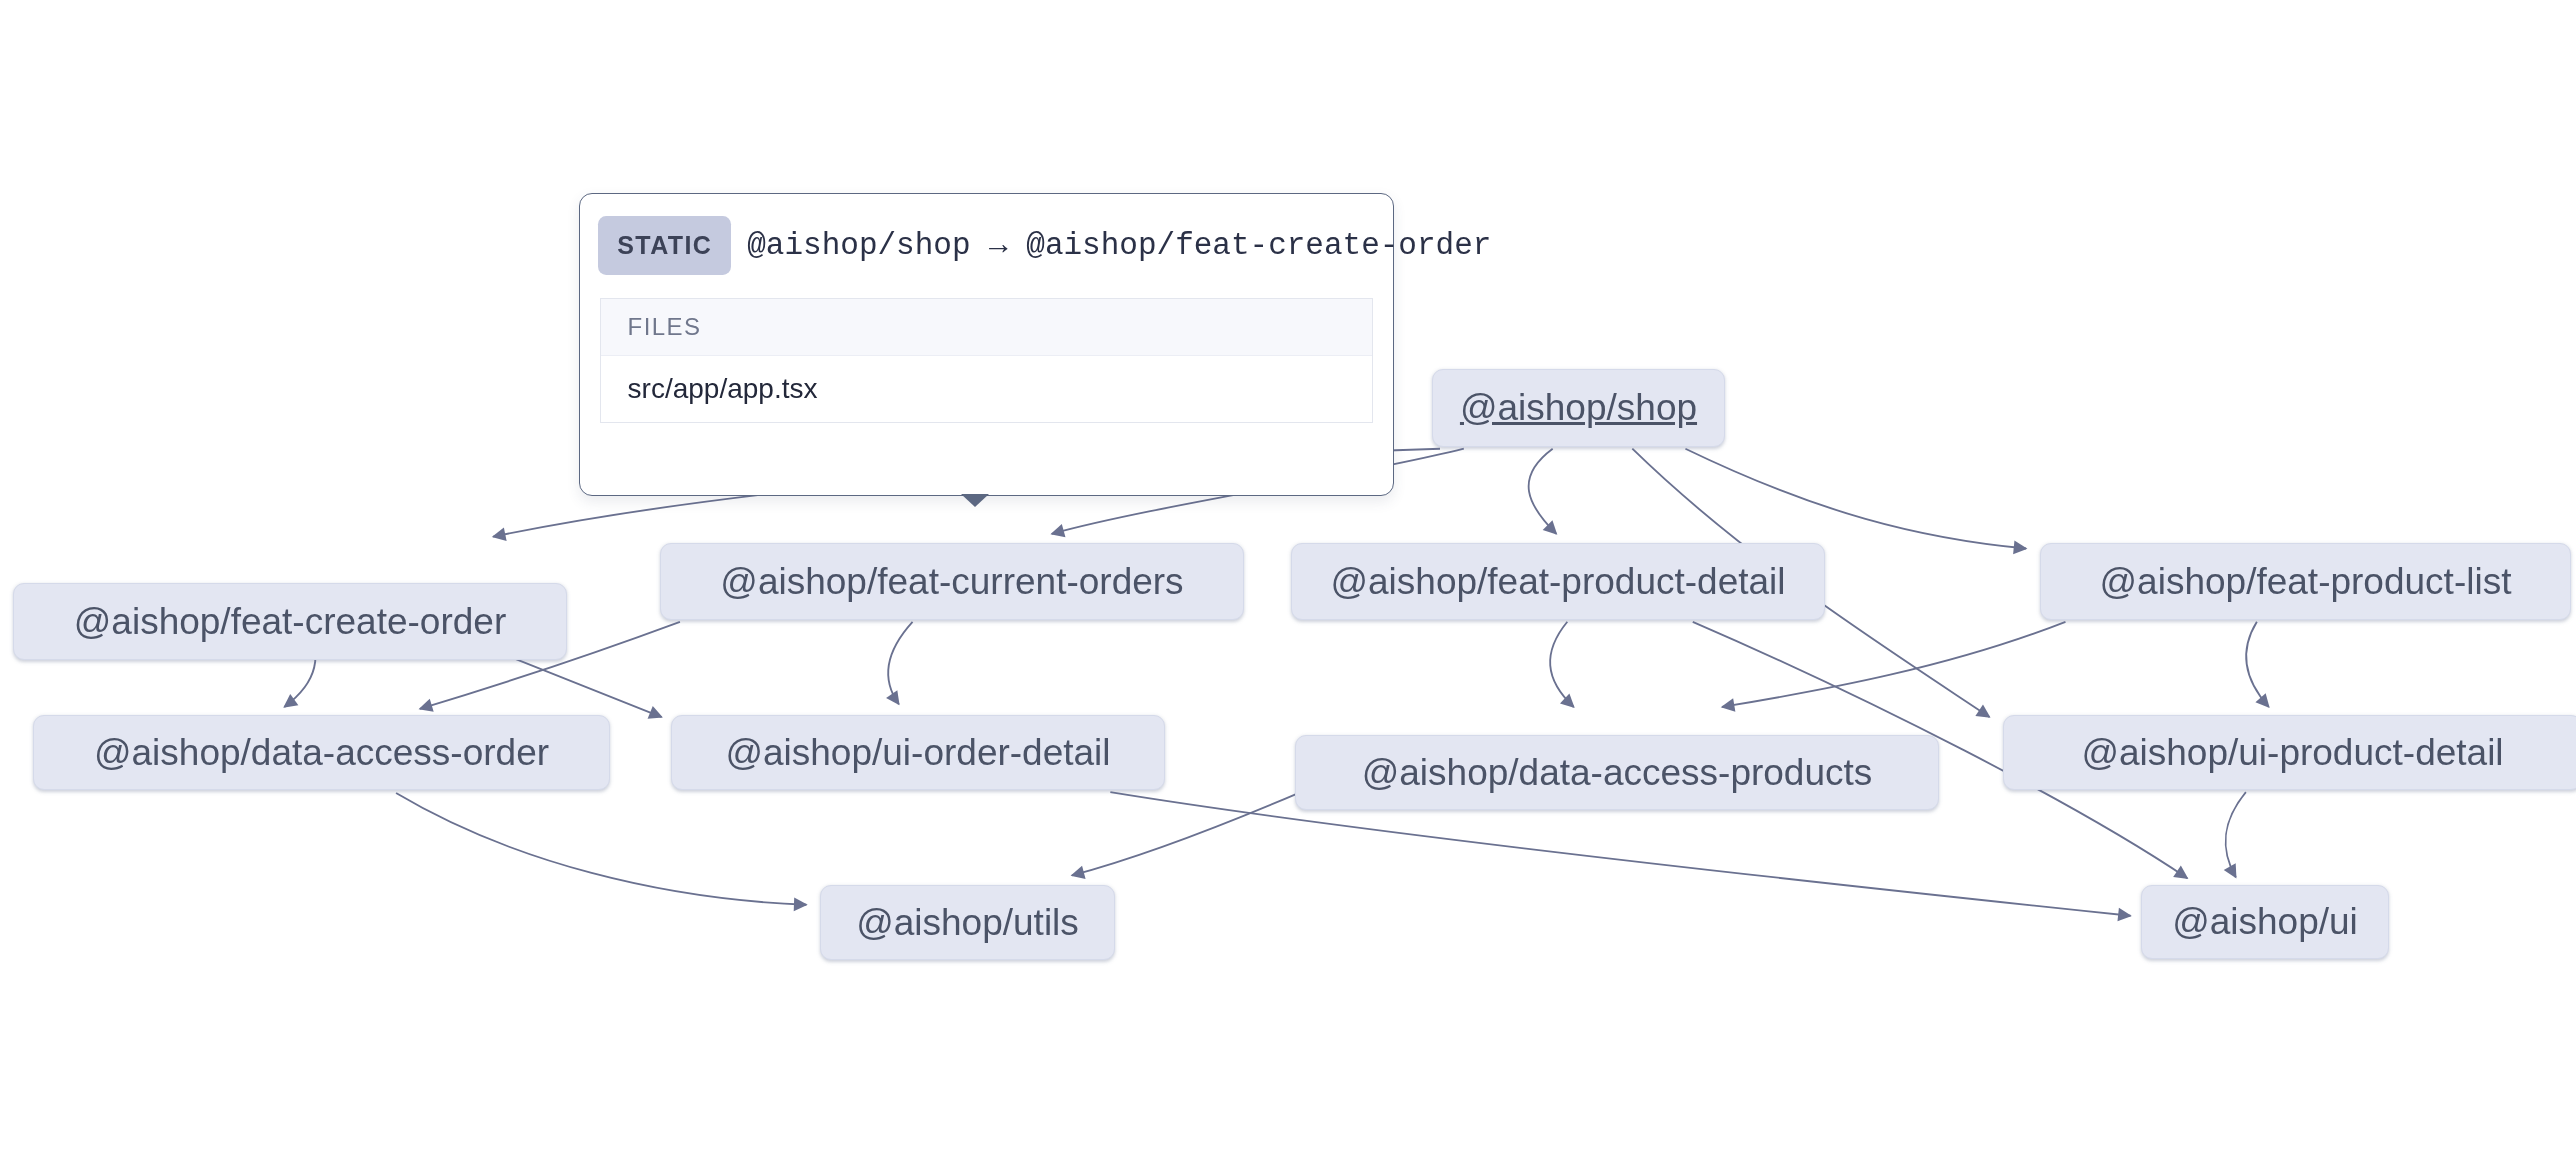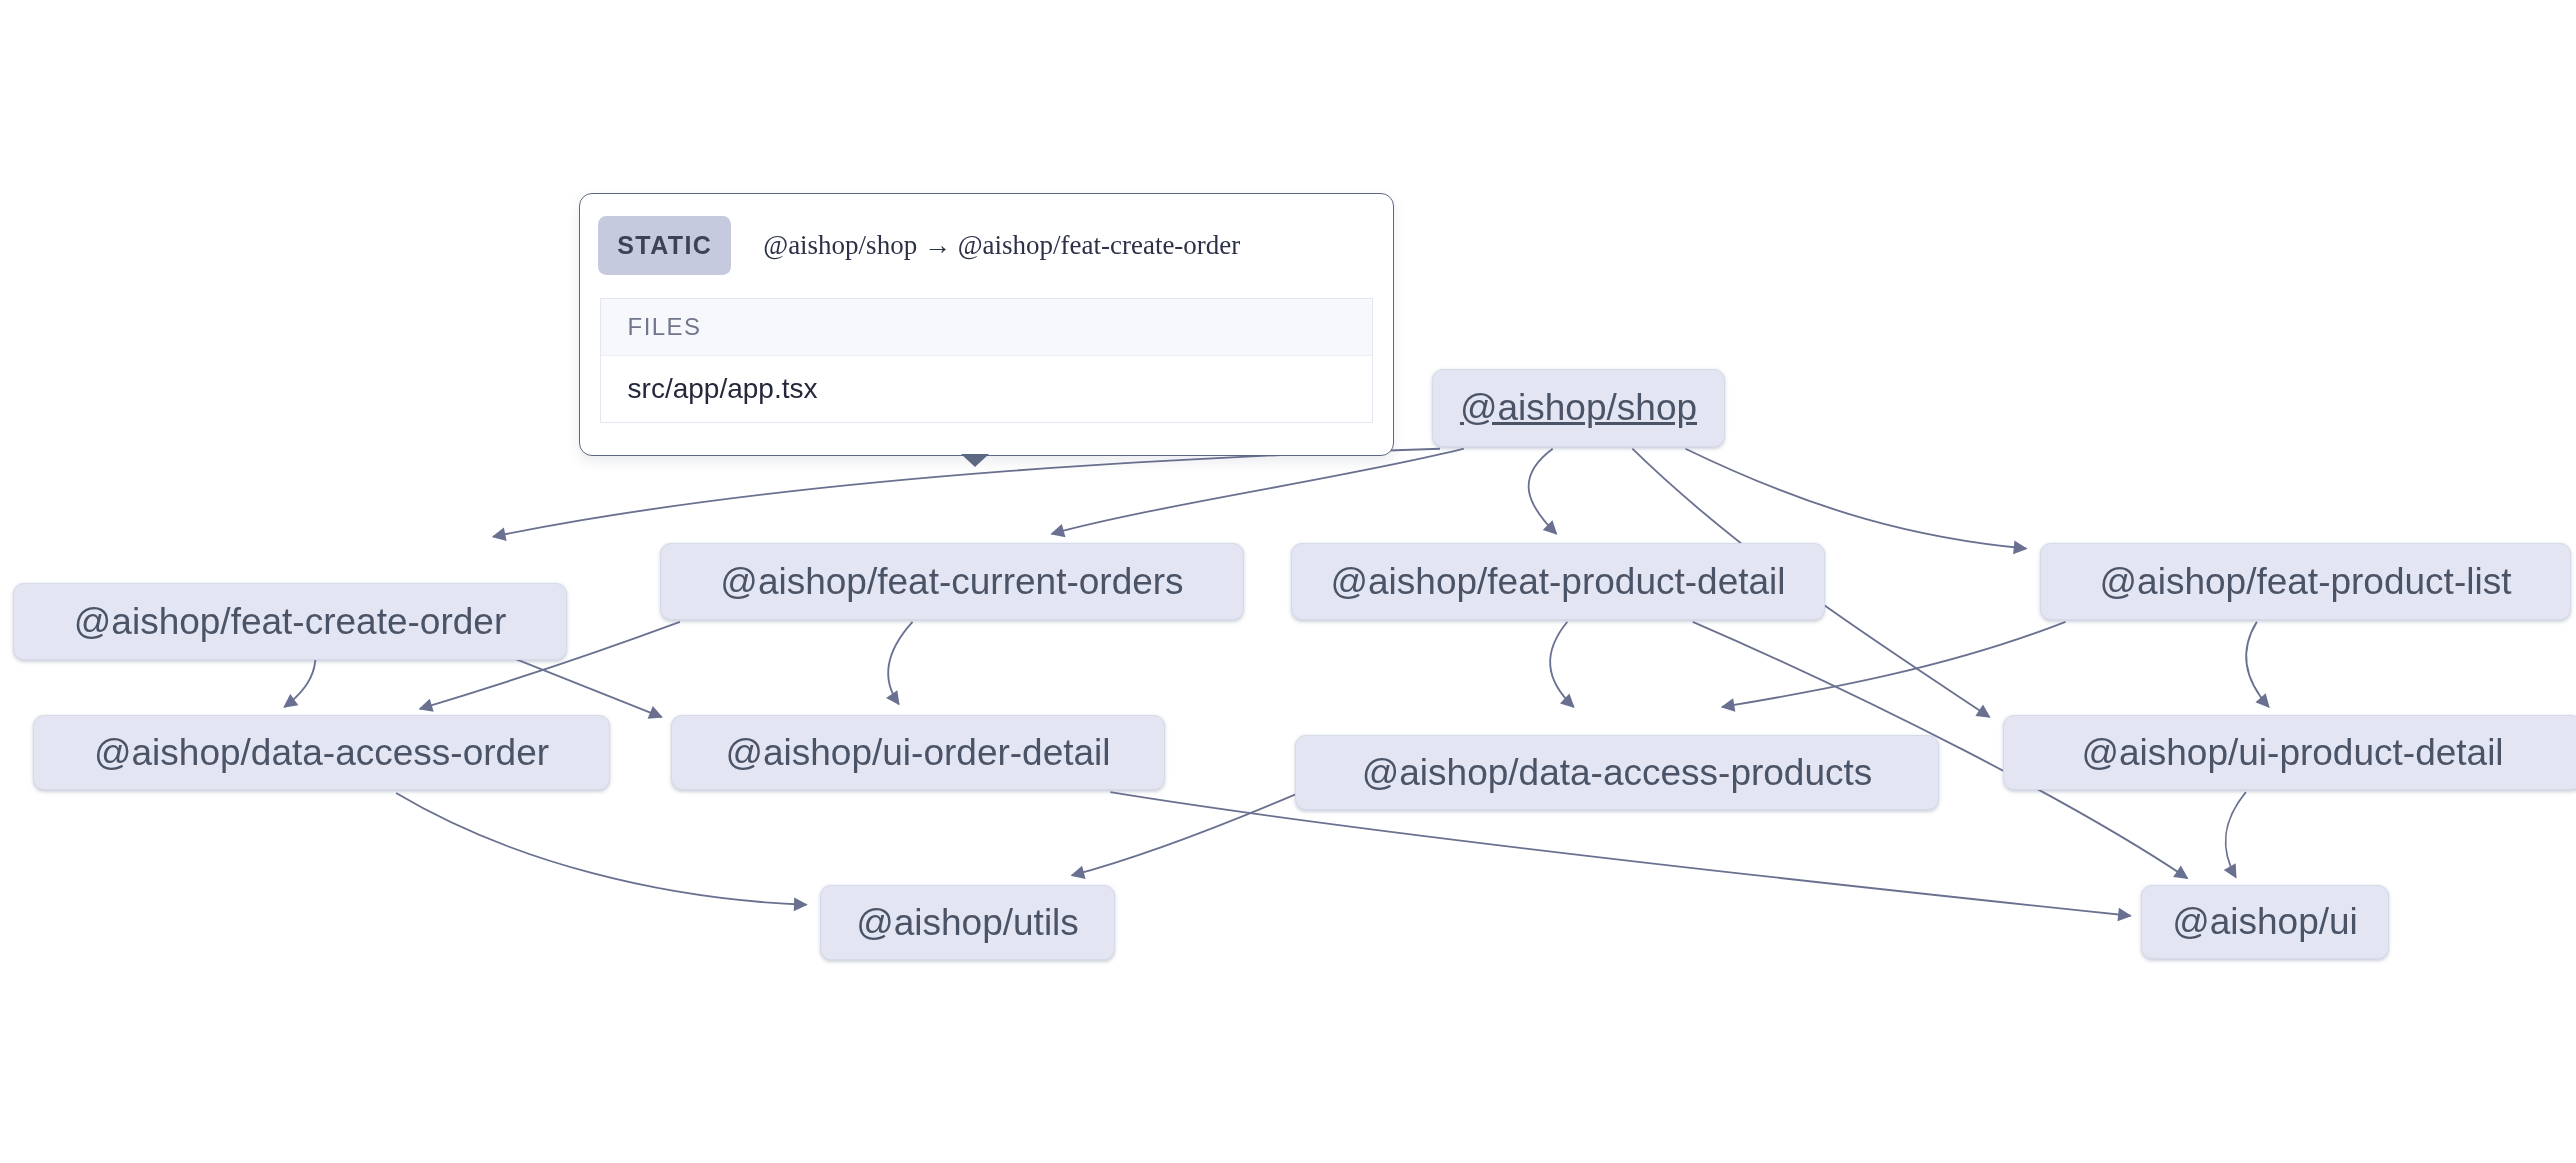--- a/index.html
+++ b/index.html
@@ -52,25 +52,25 @@
     font-weight:bold;
     font-size:25px;
     letter-spacing:1.4px;
     line-height:59px;
     height:59px;
     padding:0 19px;
     border-radius:8.2px;
     flex:0 0 auto;
   }
   .tooltip-title{
-    font-family:Liberation Serif, serif;
-    font-size:27px;
+    font-family:Liberation Mono, monospace;
+    font-size:31px;
     font-weight:500;
     color:var(--title-text);
-    margin-left:32px;
+    margin-left:16px;
     white-space:nowrap;
   }
   .files-box{
     position:absolute;
     left:20px;top:104px;right:20px;
     border:0.9px solid var(--files-border);
     border-radius:0;
     overflow:hidden;
   }
   .files-header{
@@ -141,21 +141,21 @@
       <div class="graph-node" style="left: 1291px; top: 543px; width: 534px; height: 77px;">@aishop/feat-product-detail</div>
       <div class="graph-node" style="left: 2040px; top: 543px; width: 531px; height: 77px;">@aishop/feat-product-list</div>
       <div class="graph-node" style="left: 33px; top: 715px; width: 577px; height: 75px;">@aishop/data-access-order</div>
       <div class="graph-node" style="left: 671px; top: 715px; width: 494px; height: 75px;">@aishop/ui-order-detail</div>
       <div class="graph-node" style="left: 1295px; top: 735px; width: 644px; height: 75px;">@aishop/data-access-products</div>
       <div class="graph-node" style="left: 2003px; top: 715px; width: 579px; height: 75px;">@aishop/ui-product-detail</div>
       <div class="graph-node" style="left: 820px; top: 885px; width: 295px; height: 75px;">@aishop/utils</div>
       <div class="graph-node" style="left: 2141px; top: 885px; width: 248px; height: 74px;">@aishop/ui</div>
     </div>
 
-  <div id="edge-tooltip" style="left: 579px; top: 193px; width: 815px; height: 263px;">
+  <div id="edge-tooltip" style="left: 579px; top: 193px; width: 815px; height: 303px;">
     <div class="tooltip-head">
       <span class="tooltip-badge">STATIC</span>
       <span class="tooltip-title">@aishop/shop → @aishop/feat-create-order</span>
     </div>
     <div class="files-box">
       <div class="files-header">FILES</div>
       <div class="file-row">src/app/app.tsx</div>
     </div>
     <div class="tooltip-pointer" style="left: 381px;"></div>
   </div>

